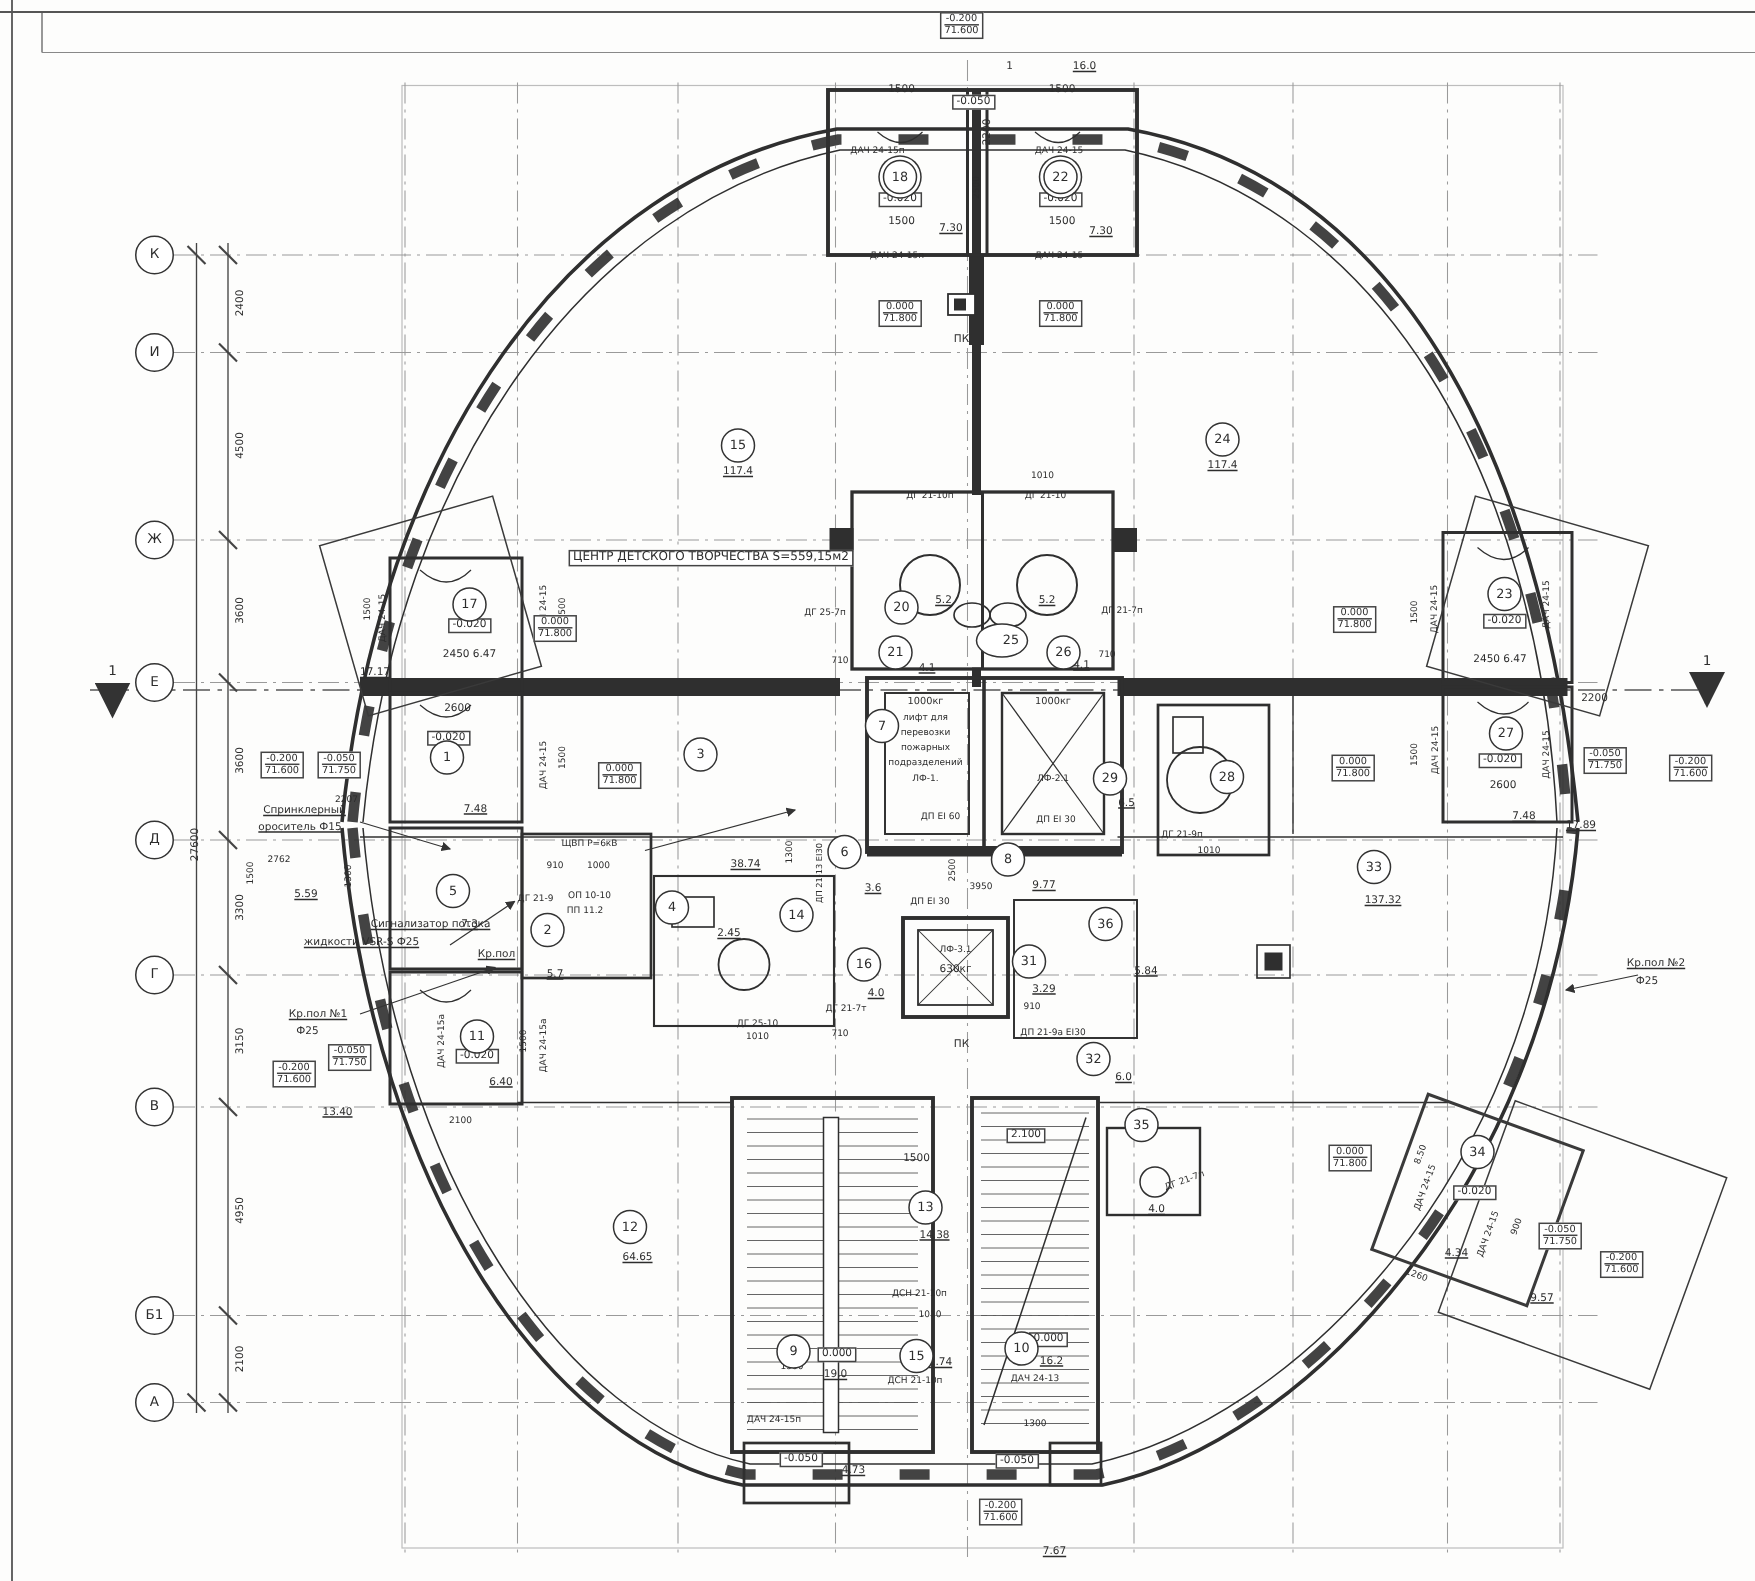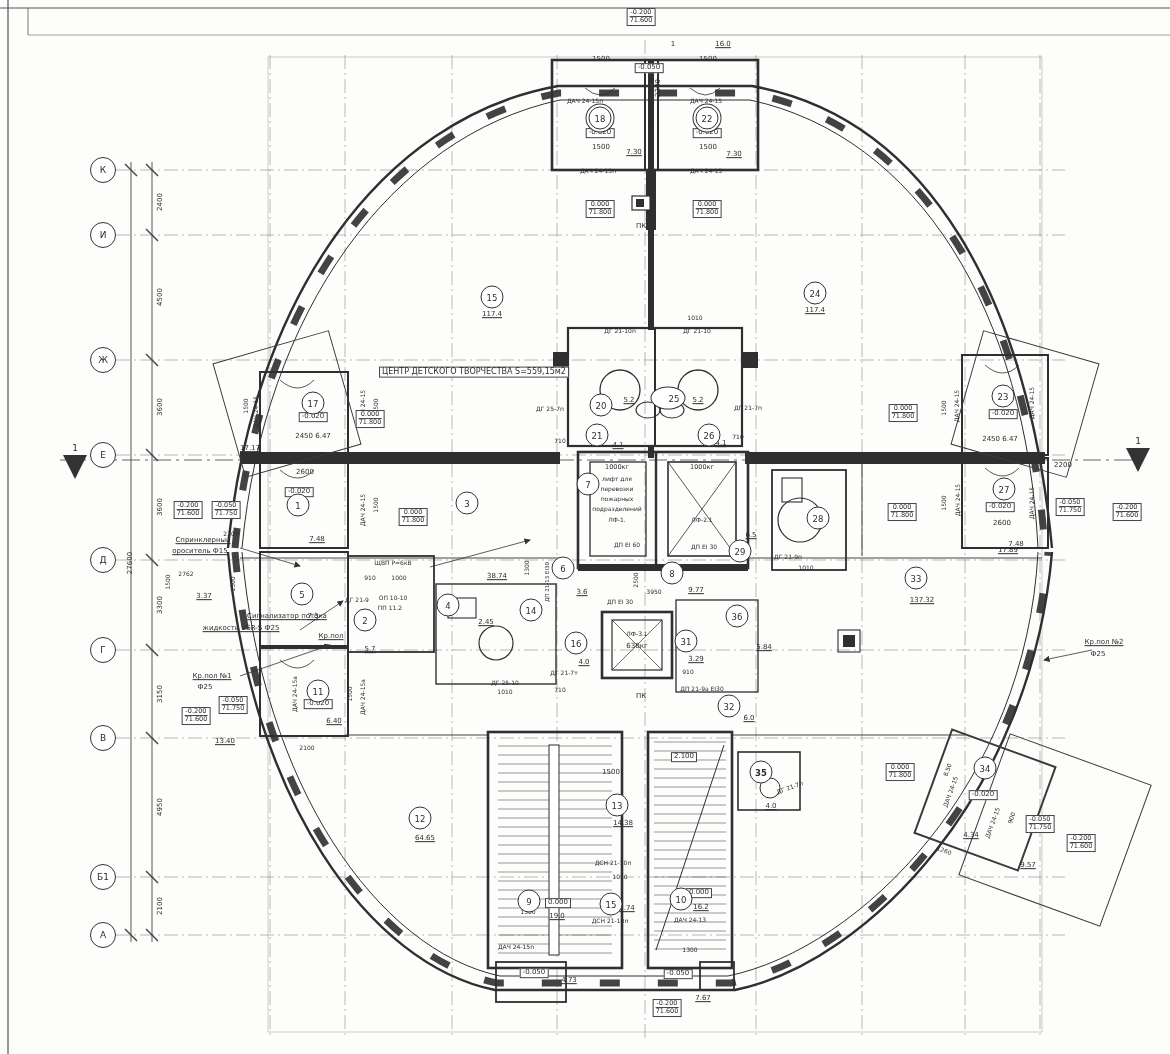--- a/index.html
+++ b/index.html
@@ -298,21 +298,21 @@
       <div class="lbl box" style="position: absolute; left: 299px; top: 492px;">-0.020</div>
       <div class="lbl" style="font-size: 6px; position: absolute; left: 376px; top: 505px; transform: translate(-50%, -50%) rotate(-90deg);">1500</div>
       <div class="lbl" style="font-size: 6px; position: absolute; left: 363px; top: 510px; transform: translate(-50%, -50%) rotate(-90deg);">ДАЧ 24-15</div>
       <div class="lbl u" style="position: absolute; left: 317px; top: 540px;">7.48</div>
       <div class="lbl" style="font-size: 6px; position: absolute; left: 231px; top: 534px;">2207</div>
       <div class="lbl u" style="position: absolute; left: 203px; top: 541px;">Спринклерный</div>
       <div class="lbl u" style="position: absolute; left: 200px; top: 552px;">ороситель Ф15</div>
       <div class="lbl" style="font-size: 6px; position: absolute; left: 186px; top: 574px;">2762</div>
       <div class="lbl" style="font-size: 6px; position: absolute; left: 168px; top: 582px; transform: translate(-50%, -50%) rotate(-90deg);">1500</div>
       <div class="lbl" style="font-size: 6px; position: absolute; left: 233px; top: 584px; transform: translate(-50%, -50%) rotate(-90deg);">1300</div>
-      <div class="lbl u" style="position: absolute; left: 204px; top: 597px;">3.37</div>
+      <div class="lbl u" style="position: absolute; left: 204px; top: 597px;">5.59</div>
       <div class="lbl u" style="position: absolute; left: 243px; top: 617px; margin-left: 44px;">Сигнализатор потока</div>
       <div class="lbl u" style="position: absolute; left: 241px; top: 629px;">жидкости VSR-S Ф25</div>
       <div class="lbl" style="font-size: 6px; position: absolute; left: 357px; top: 600px;">ДГ 21-9</div>
       <div class="lbl" style="font-size: 6px; position: absolute; left: 370px; top: 578px;">910</div>
       <div class="lbl" style="font-size: 6px; position: absolute; left: 399px; top: 578px;">1000</div>
       <div class="lbl" style="font-size: 6px; position: absolute; left: 393px; top: 563px;">ЩВП Р=6кВ</div>
       <div class="lbl" style="font-size: 6px; position: absolute; left: 393px; top: 598px;">ОП 10-10</div>
       <div class="lbl" style="font-size: 6px; position: absolute; left: 390px; top: 608px;">ПП 11.2</div>
       <div class="lbl u" style="position: absolute; left: 313px; top: 617px;">7.3</div>
       <div class="lbl u" style="position: absolute; left: 331px; top: 637px;">Кр.пол</div>
@@ -355,21 +355,21 @@
       <div class="lbl" style="font-size: 6px; position: absolute; left: 1032px; top: 403px; transform: translate(-50%, -50%) rotate(-90deg);">ДАЧ 24-15</div>
       <div class="lbl box" style="position: absolute; left: 1003px; top: 414px;">-0.020</div>
       <div class="lbl" style="position: absolute; left: 1000px; top: 440px;">2450 6.47</div>
       <div class="lbl" style="position: absolute; left: 1063px; top: 466px;">2200</div>
       <div class="lbl box" style="position: absolute; left: 1000px; top: 507px;">-0.020</div>
       <div class="lbl" style="font-size: 6px; position: absolute; left: 944px; top: 503px; transform: translate(-50%, -50%) rotate(-90deg);">1500</div>
       <div class="lbl" style="font-size: 6px; position: absolute; left: 958px; top: 500px; transform: translate(-50%, -50%) rotate(-90deg);">ДАЧ 24-15</div>
       <div class="lbl" style="font-size: 6px; position: absolute; left: 1032px; top: 503px; transform: translate(-50%, -50%) rotate(-90deg);">ДАЧ 24-15</div>
       <div class="lbl" style="position: absolute; left: 1002px; top: 524px;">2600</div>
       <div class="lbl u" style="position: absolute; left: 1016px; top: 545px;">7.48</div>
-      <div class="lbl u" style="position: absolute; left: 1008px; top: 551px;">17.89</div>
+      <div class="lbl u" style="position: absolute; left: 1054px; top: 551px;">17.89</div>
       <div class="lbl u" style="position: absolute; left: 922px; top: 601px;">137.32</div>
       <div class="lbl u" style="position: absolute; left: 497px; top: 577px;">38.74</div>
       <div class="lbl" style="font-size: 6px; position: absolute; left: 527px; top: 568px; transform: translate(-50%, -50%) rotate(-90deg);">1300</div>
       <div class="lbl" style="font-size: 5.5px; position: absolute; left: 547px; top: 582px; transform: translate(-50%, -50%) rotate(-90deg);">ДП 21-13 ЕІ30</div>
       <div class="lbl u" style="position: absolute; left: 582px; top: 593px;">3.6</div>
       <div class="lbl" style="font-size: 6px; position: absolute; left: 636px; top: 580px; transform: translate(-50%, -50%) rotate(-90deg);">2500</div>
       <div class="lbl" style="font-size: 6px; position: absolute; left: 654px; top: 592px;">3950</div>
       <div class="lbl u" style="position: absolute; left: 696px; top: 591px;">9.77</div>
       <div class="lbl" style="font-size: 6px; position: absolute; left: 620px; top: 602px;">ДП ЕІ 30</div>
       <div class="lbl u" style="position: absolute; left: 458px; top: 623px; margin-left: 28px;">2.45</div>
@@ -397,21 +397,21 @@
       <div class="lbl box" style="position: absolute; left: 699px; top: 893px;">0.000</div>
       <div class="lbl u" style="position: absolute; left: 701px; top: 908px;">16.2</div>
       <div class="lbl" style="font-size: 6px; position: absolute; left: 690px; top: 920px;">ДАЧ 24-13</div>
       <div class="lbl u" style="position: absolute; left: 627px; top: 909px;">1.74</div>
       <div class="lbl" style="font-size: 6px; position: absolute; left: 610px; top: 921px;">ДСН 21-10п</div>
       <div class="lbl" style="font-size: 6px; position: absolute; left: 516px; top: 947px;">ДАЧ 24-15п</div>
       <div class="lbl" style="font-size: 6px; position: absolute; left: 690px; top: 950px;">1300</div>
       <div class="lbl box" style="position: absolute; left: 534px; top: 973px;">-0.050</div>
       <div class="lbl u" style="position: absolute; left: 569px; top: 981px;">4.73</div>
       <div class="lbl box" style="position: absolute; left: 678px; top: 974px;">-0.050</div>
-      <div class="lbl u" style="position: absolute; left: 703px; top: 999px;">7.67</div>
+      <div class="lbl u" style="position: absolute; left: 703px; top: 1035px;">7.67</div>
       <div class="lbl u" style="position: absolute; left: 425px; top: 839px;">64.65</div>
       <div class="lbl" style="font-size: 6px; position: absolute; left: 790px; top: 788px; transform: translate(-50%, -50%) rotate(-20deg);">ДГ 21-7п</div>
       <div class="lbl u" style="position: absolute; left: 771px; top: 807px;">4.0</div>
       <div class="lbl box" style="position: absolute; left: 983px; top: 795px;">-0.020</div>
       <div class="lbl" style="font-size: 6px; position: absolute; left: 951px; top: 792px; transform: translate(-50%, -50%) rotate(-70deg);">ДАЧ 24-15</div>
       <div class="lbl" style="font-size: 6px; position: absolute; left: 993px; top: 823px; transform: translate(-50%, -50%) rotate(-70deg);">ДАЧ 24-15</div>
       <div class="lbl" style="font-size: 6px; position: absolute; left: 948px; top: 770px; transform: translate(-50%, -50%) rotate(-70deg);">8.50</div>
       <div class="lbl" style="font-size: 6px; position: absolute; left: 1012px; top: 818px; transform: translate(-50%, -50%) rotate(-70deg);">900</div>
       <div class="lbl" style="font-size: 6px; position: absolute; left: 944px; top: 851px; transform: translate(-50%, -50%) rotate(20deg);">1260</div>
       <div class="lbl u" style="position: absolute; left: 971px; top: 836px;">4.34</div>
@@ -422,43 +422,43 @@
       <div class="room dbl" style="position: absolute; left: 707px; top: 118px;">22</div>
       <div class="room" style="position: absolute; left: 492px; top: 297px;">15</div>
       <div class="room" style="position: absolute; left: 815px; top: 293px;">24</div>
       <div class="room" style="position: absolute; left: 313px; top: 403px;">17</div>
       <div class="room" style="position: absolute; left: 1003px; top: 396px;">23</div>
       <div class="room" style="position: absolute; left: 298px; top: 505px;">1</div>
       <div class="room" style="position: absolute; left: 1004px; top: 489px;">27</div>
       <div class="room" style="position: absolute; left: 467px; top: 503px;">3</div>
       <div class="room" style="position: absolute; left: 588px; top: 484px;">7</div>
       <div class="room" style="position: absolute; left: 601px; top: 405px;">20</div>
-      <div class="room" style="position: absolute; left: 668px; top: 398px; padding-left: 12px;">25</div>
+      <div class="room" style="position: absolute; left: 668px; top: 427px; padding-left: 12px;">25</div>
       <div class="room" style="position: absolute; left: 597px; top: 435px;">21</div>
       <div class="room" style="position: absolute; left: 709px; top: 435px;">26</div>
-      <div class="room" style="position: absolute; left: 740px; top: 519px; margin-top: 32px;">29</div>
+      <div class="room" style="position: absolute; left: 740px; top: 519px;">29</div>
       <div class="room" style="position: absolute; left: 818px; top: 518px;">28</div>
       <div class="room" style="position: absolute; left: 916px; top: 578px;">33</div>
       <div class="room" style="position: absolute; left: 302px; top: 594px;">5</div>
       <div class="room" style="position: absolute; left: 365px; top: 620px;">2</div>
       <div class="room" style="position: absolute; left: 448px; top: 605px;">4</div>
       <div class="room" style="position: absolute; left: 563px; top: 568px;">6</div>
       <div class="room" style="position: absolute; left: 672px; top: 573px;">8</div>
       <div class="room" style="position: absolute; left: 531px; top: 610px;">14</div>
       <div class="room" style="position: absolute; left: 576px; top: 643px;">16</div>
       <div class="room" style="position: absolute; left: 686px; top: 641px;">31</div>
       <div class="room" style="position: absolute; left: 737px; top: 616px;">36</div>
       <div class="room" style="position: absolute; left: 318px; top: 691px;">11</div>
       <div class="room" style="position: absolute; left: 729px; top: 706px;">32</div>
       <div class="room" style="position: absolute; left: 420px; top: 818px;">12</div>
       <div class="room" style="position: absolute; left: 617px; top: 805px;">13</div>
       <div class="room" style="position: absolute; left: 529px; top: 901px;">9</div>
       <div class="room" style="position: absolute; left: 681px; top: 899px;">10</div>
       <div class="room" style="position: absolute; left: 611px; top: 904px;">15</div>
-      <div class="room" style="position: absolute; left: 761px; top: 772px; font-weight: bold;">35</div>
+      <div class="room" style="position: absolute; left: 761px; top: 750px;">35</div>
       <div class="room" style="position: absolute; left: 985px; top: 768px;">34</div>
       <div class="elev" style="position: absolute; left: 641px; top: 17px;">
         <div>-0.200</div>
         <div>71.600</div>
       </div>
       <div class="elev" style="position: absolute; left: 600px; top: 209px;">
         <div>0.000</div>
         <div>71.800</div>
       </div>
       <div class="elev" style="position: absolute; left: 707px; top: 209px;">

